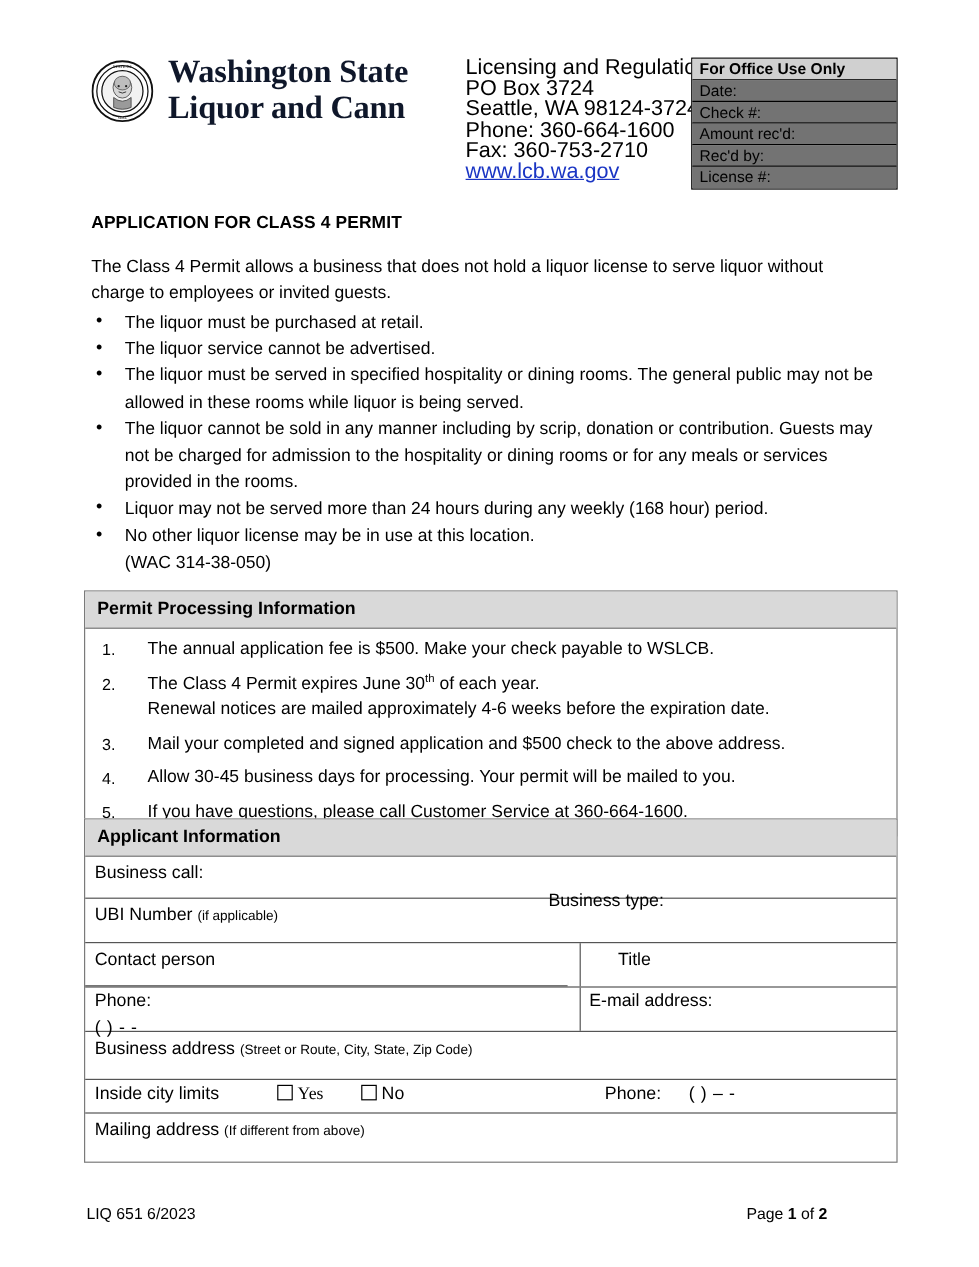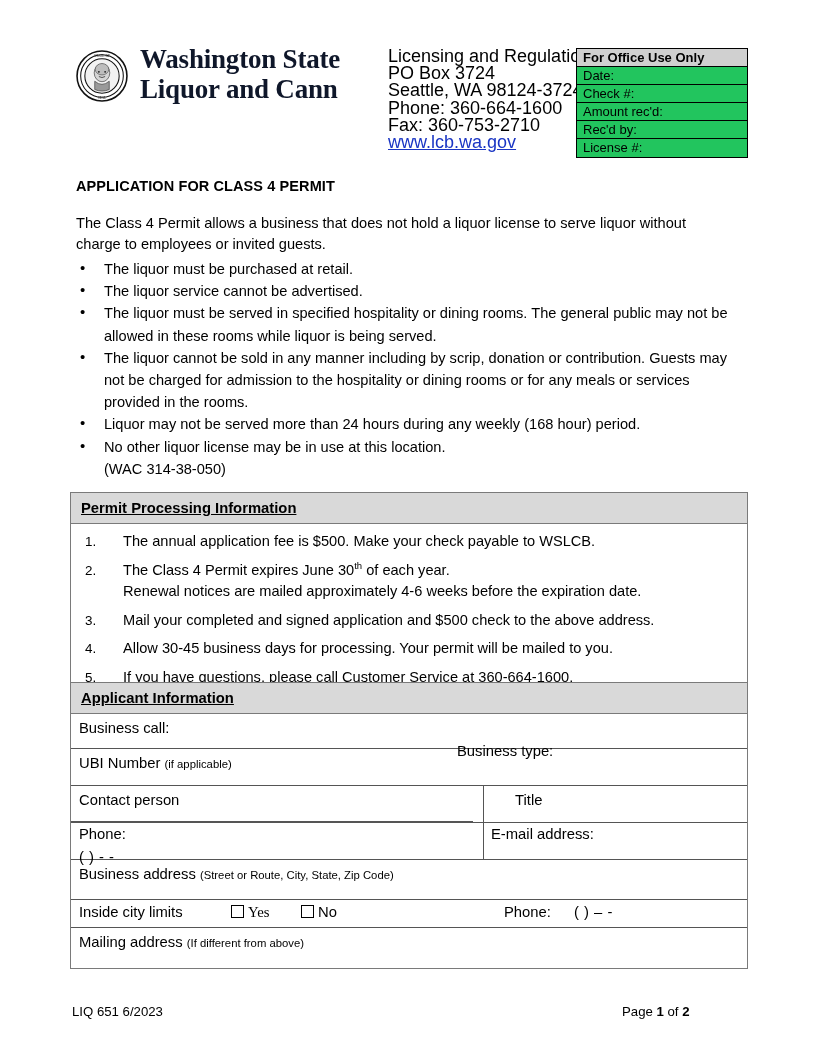--- a/index.html
+++ b/index.html
@@ -81,21 +81,21 @@
     box-sizing: border-box;
     background: #d9d9d9;
   }
   .office-row {
     border-bottom: 1px solid #000;
     padding: 1px 0 1px 6px;
     font-size: 13px;
     line-height: 16px;
     height: 18px;
     box-sizing: border-box;
-    background: #22c55e;
+    background: #737373;
   }
   .office-row:last-child { border-bottom: none; }
   .office-row.head {
     font-weight: bold;
     background: #d0d0d0;
   }
 
   
   .doc-title {
     position: absolute;
@@ -150,21 +150,20 @@
   }
   .sect-head {
     background: #d9d9d9;
     border-bottom: 1px solid #7a7a7a;
     font-weight: bold;
     font-size: 14.8px;
     padding: 7px 0 7px 10px;
     box-sizing: border-box;
     height: 31px;
     line-height: 17px;
-    text-decoration: underline;
   }
 
   
   #permit-sect { top: 492px; }
   .ol-list {
     margin: 0;
     padding: 7px 10px 6px 10px;
     font-size: 14.6px;
     line-height: 21.5px;
   }

